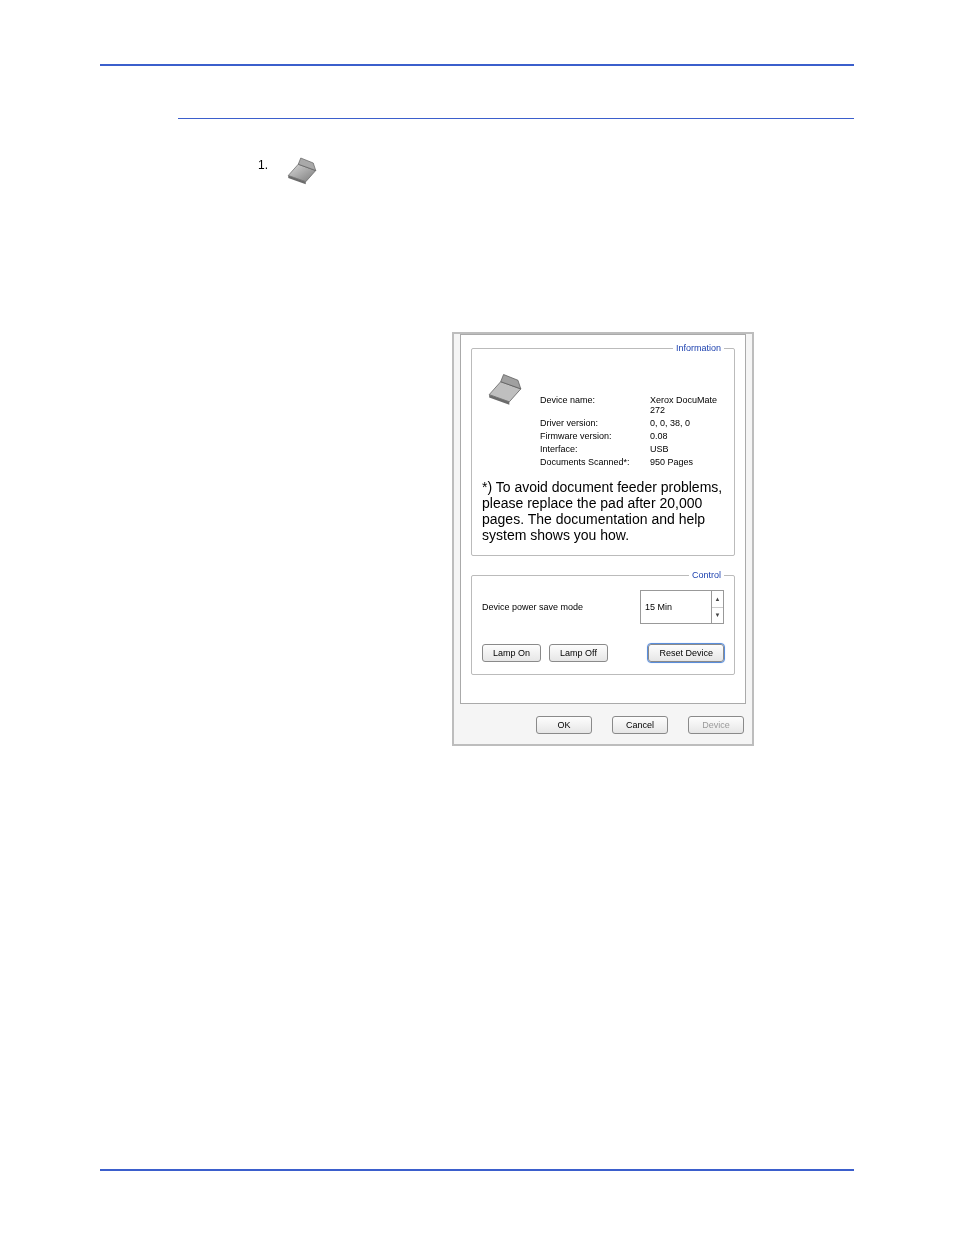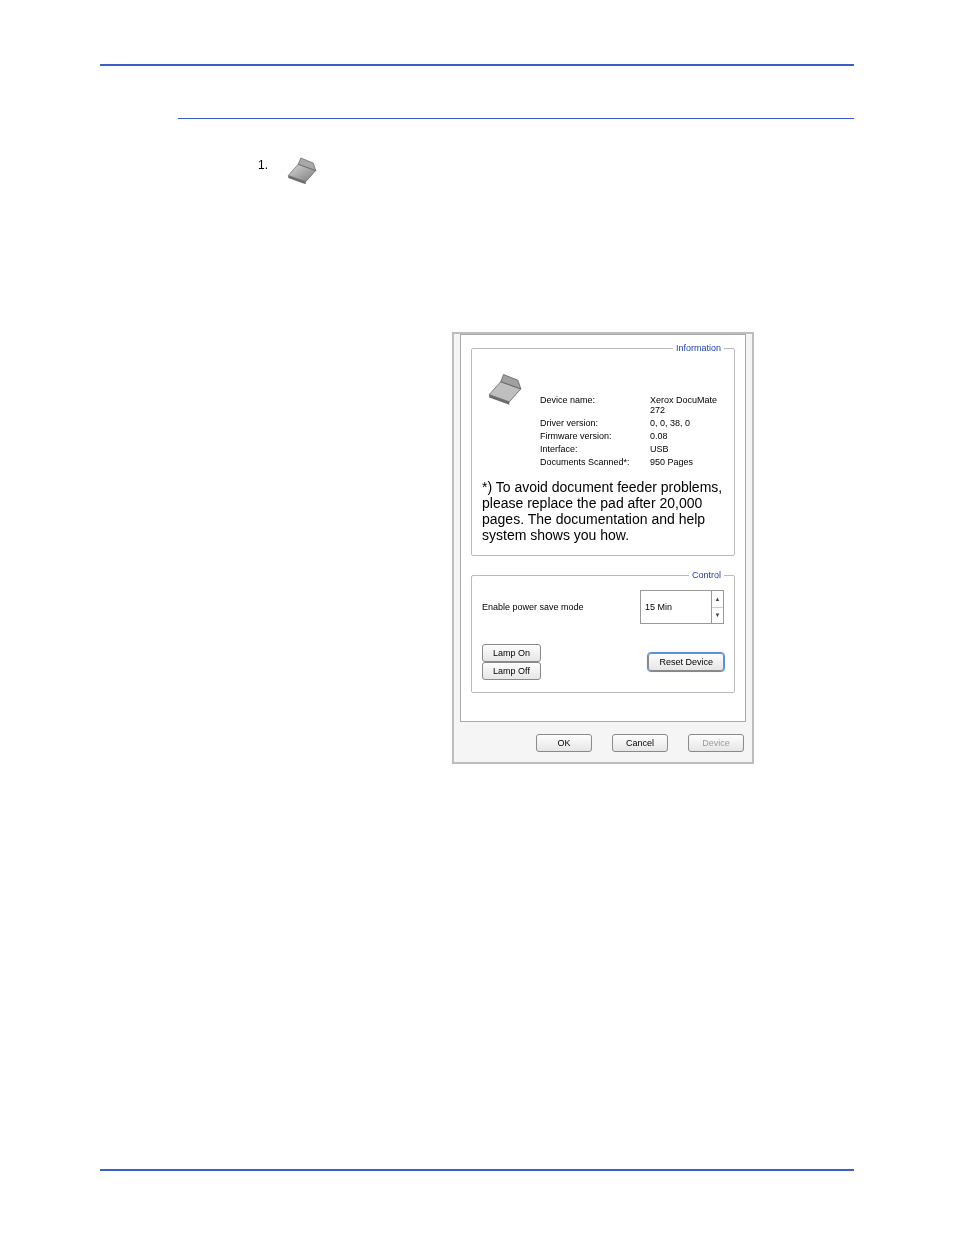--- a/index.html
+++ b/index.html
@@ -142,21 +142,21 @@
     flex: 1;
     display:flex; align-items:center; justify-content:center;
     font-size: 6px; line-height: 6px;
     color:#444;
     cursor: pointer;
   }
   .spin .arrows div:first-child { border-bottom:1px solid #ccc; }
   .btn-row {
     display:flex; justify-content: space-between; align-items:center;
   }
-  .btn-row .left { display:flex; gap:0;flex-direction:column; }
+  .btn-row .left { display:flex; gap:8px; }
   button.wbtn {
     font-size: 9px;
     padding: 3px 10px;
     background: linear-gradient(#fdfdfd,#e6e6e6);
     border: 1px solid #8a8a8a;
     border-radius: 3px;
     cursor: pointer;
     min-width: 56px;
   }
   button.wbtn.focus {
@@ -234,21 +234,21 @@
           <span>Documents Scanned*:</span>
           <span>950 Pages</span>
         </div>
       </div>
       <div class="note-text">*) To avoid document feeder problems, please replace the pad after 20,000 pages. The documentation and help system shows you how.</div>
     </fieldset>
 
     <fieldset class="group">
       <legend>Control</legend>
       <div class="ctrl-row">
-        <span class="lbl">Enable power save mode</span>
+        <span class="lbl">Device power save mode</span>
         <span class="spin">
           <input type="text" value="15 Min" style="">
           <span class="arrows">
             <div>▲</div>
             <div>▼</div>
           </span>
         </span>
       </div>
       <div class="btn-row">
         <span class="left">

